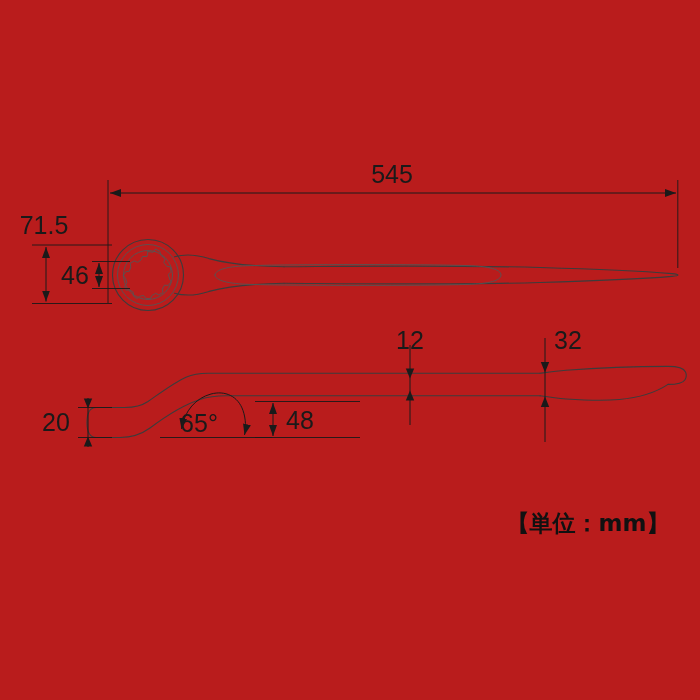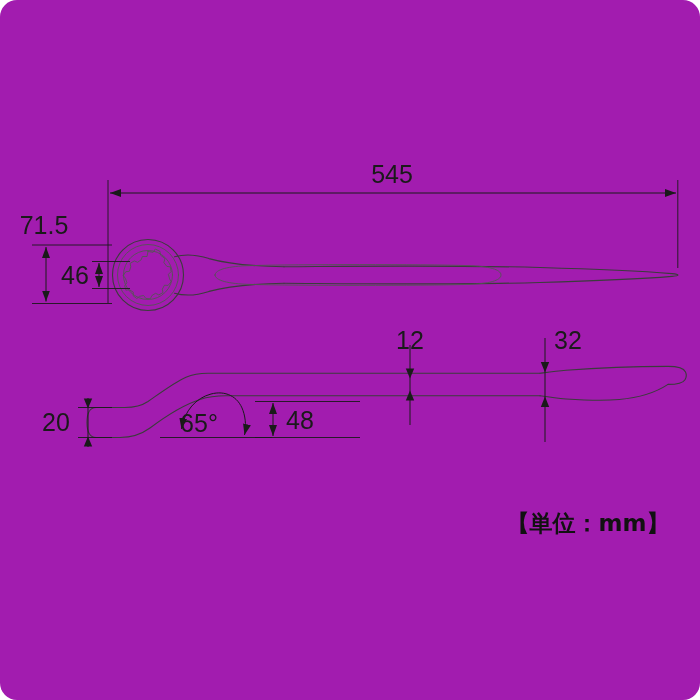--- a/index.html
+++ b/index.html
@@ -10,22 +10,21 @@
   body {
     width: 700px;
     height: 700px;
     font-family: "Liberation Sans", sans-serif;
     overflow: hidden;
   }
   #drawing-root {
     position: relative;
     width: 700px;
     height: 700px;
-    background: #a21caf;
-    border-radius: 17px;
+    background: #b91c1c;
   }
   svg#tech-drawing {
     display: block;
     width: 700px;
     height: 700px;
   }
   .part-line {
     fill: none;
     stroke: #3c3c3c;
     stroke-width: 1.1;

